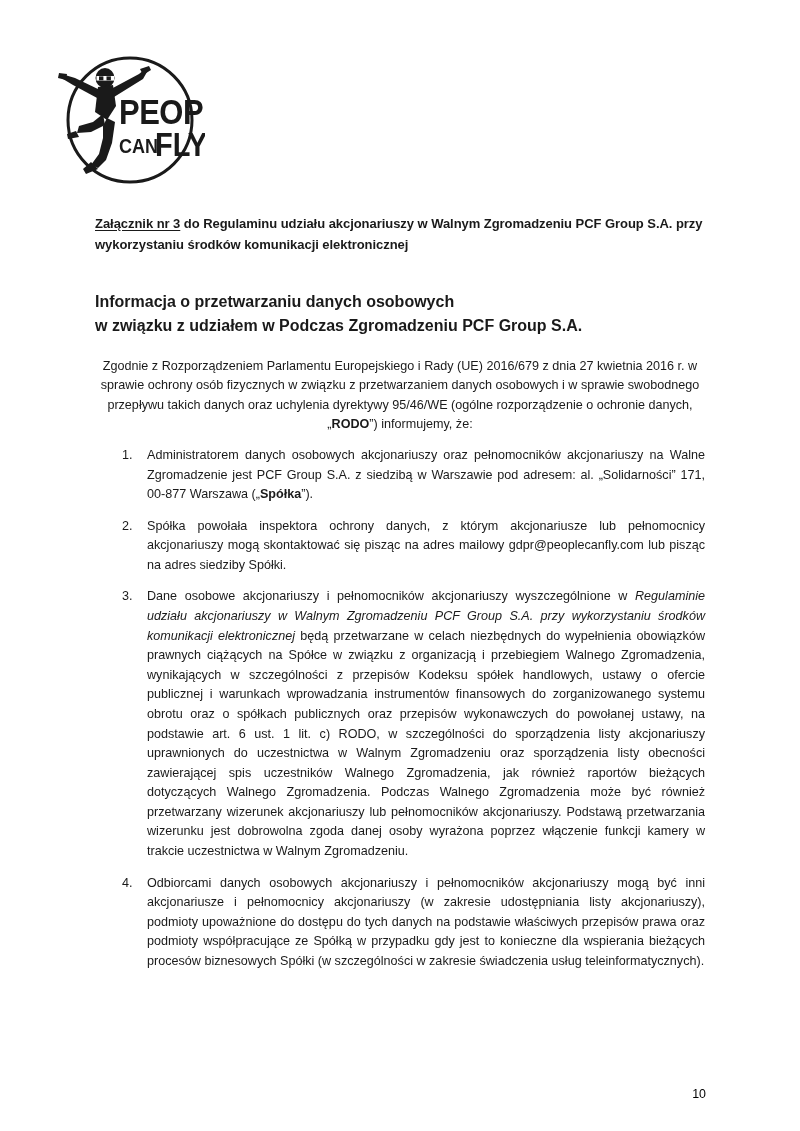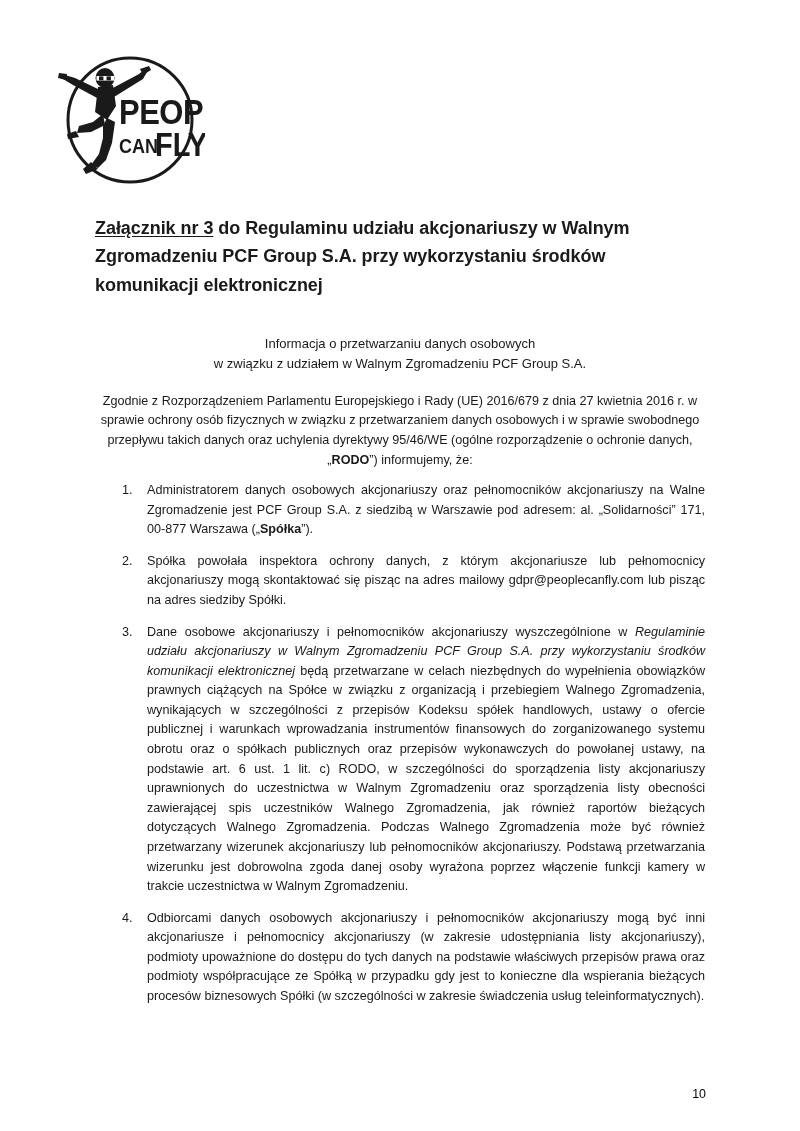--- a/index.html
+++ b/index.html
@@ -35,34 +35,33 @@
 
   
   .content {
     position: absolute;
     left: 95px;
     top: 214px;
     width: 610px;
   }
 
   .doc-title {
-    font-size: 18px;
+    font-size: 13px;
     font-weight: bold;
     line-height: 1.58;
     letter-spacing: -0.05px;
     margin: 0 0 0 0;
     text-align: left;
   }
   .doc-title .ul { text-decoration: underline; text-underline-offset: 2px; }
 
   .subtitle {
     margin: 35px 0 0 0;
-    text-align: center;
-    font-size: 13px;
-    font-weight: normal;
+    font-size: 16px;
+    font-weight: bold;
     line-height: 1.52;
   }
 
   .intro {
     margin: 18px 0 0 0;
     font-size: 12.6px;
     line-height: 1.555;
     text-align: center;
   }
   .intro b { font-weight: bold; }
@@ -150,21 +149,21 @@
       </g>
     </svg>
   </div>
 
   <div class="content">
 
     <p class="doc-title"><span class="ul">Załącznik nr 3</span><span> do Regulaminu udziału akcjonariuszy w Walnym Zgromadzeniu PCF Group S.A. przy wykorzystaniu środków komunikacji elektronicznej</span></p>
 
     <div class="subtitle">
       <div>Informacja o przetwarzaniu danych osobowych</div>
-      <div>w związku z udziałem w Walnym Zgromadzeniu PCF Group S.A.</div>
+      <div>w związku z udziałem w Podczas Zgromadzeniu PCF Group S.A.</div>
     </div>
 
     <p class="intro"><span>Zgodnie z Rozporządzeniem Parlamentu Europejskiego i Rady (UE) 2016/679 z dnia 27 kwietnia 2016 r. w sprawie ochrony osób fizycznych w związku z przetwarzaniem danych osobowych i w sprawie swobodnego przepływu takich danych oraz uchylenia dyrektywy 95/46/WE (ogólne rozporządzenie o ochronie danych, „</span><b>RODO</b><span>”) informujemy, że:</span></p>
 
     <ol class="items">
       <li><span>Administratorem danych osobowych akcjonariuszy oraz pełnomocników akcjonariuszy na Walne Zgromadzenie jest PCF Group S.A. z siedzibą w Warszawie pod adresem: al. „Solidarności” 171, 00-877 Warszawa („</span><b>Spółka</b><span>”).</span></li>
 
       <li><span>Spółka powołała inspektora ochrony danych, z którym akcjonariusze lub pełnomocnicy akcjonariuszy mogą skontaktować się pisząc na adres mailowy gdpr@peoplecanfly.com lub pisząc na adres siedziby Spółki.</span></li>
 
       <li><span>Dane osobowe akcjonariuszy i pełnomocników akcjonariuszy wyszczególnione w </span><i>Regulaminie udziału akcjonariuszy w Walnym Zgromadzeniu PCF Group S.A. przy wykorzystaniu środków komunikacji elektronicznej</i><span> będą przetwarzane w celach niezbędnych do wypełnienia obowiązków prawnych ciążących na Spółce w związku z organizacją i przebiegiem Walnego Zgromadzenia, wynikających w szczególności z przepisów Kodeksu spółek handlowych, ustawy o ofercie publicznej i warunkach wprowadzania instrumentów finansowych do zorganizowanego systemu obrotu oraz o spółkach publicznych oraz przepisów wykonawczych do powołanej ustawy, na podstawie art. 6 ust. 1 lit. c) RODO, w szczególności do sporządzenia listy akcjonariuszy uprawnionych do uczestnictwa w Walnym Zgromadzeniu oraz sporządzenia listy obecności zawierającej spis uczestników Walnego Zgromadzenia, jak również raportów bieżących dotyczących Walnego Zgromadzenia. Podczas Walnego Zgromadzenia może być również przetwarzany wizerunek akcjonariuszy lub pełnomocników akcjonariuszy. Podstawą przetwarzania wizerunku jest dobrowolna zgoda danej osoby wyrażona poprzez włączenie funkcji kamery w trakcie uczestnictwa w Walnym Zgromadzeniu.</span></li>

